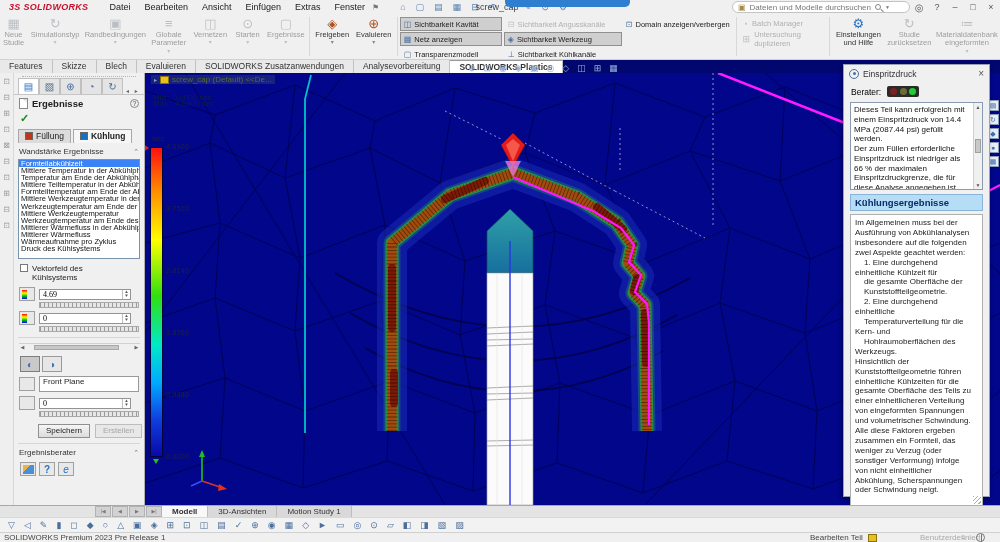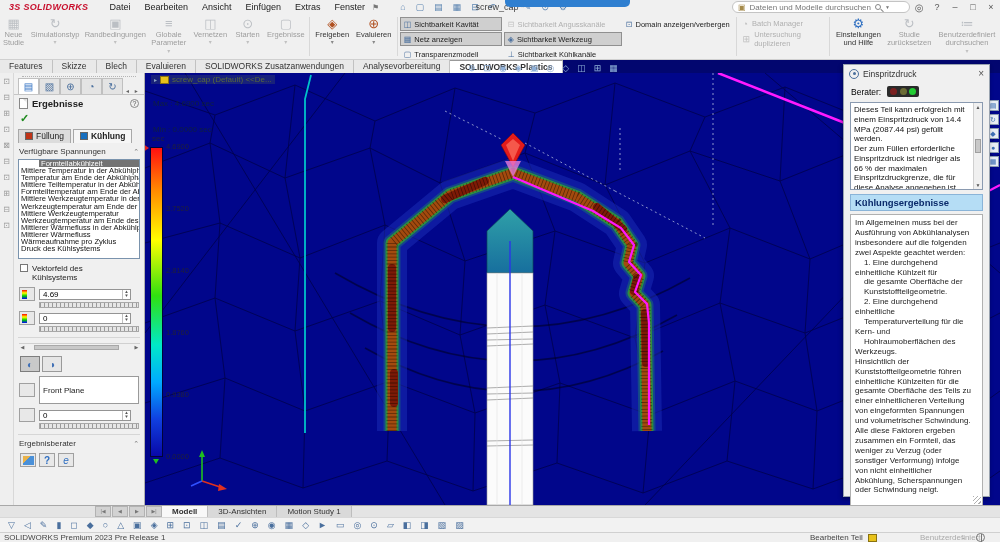--- a/index.html
+++ b/index.html
@@ -62,41 +62,41 @@
   .help-circ { margin-left:auto; width:9px; height:9px; border:1px solid #888; border-radius:50%; font-size:7px; text-align:center; line-height:8px; color:#555; }
   .check { color:#1e8a1e; font-weight:bold; font-size:11px; padding:0 6px 2px; }
   .ft-tabs { display:flex; gap:2px; padding:2px 4px 0; }
   .ft-tab { display:flex; align-items:center; gap:3px; border:1px solid #a8a8a8; border-bottom:none; background:#dcdcdc; padding:1px 6px 2px; font-size:8.5px; }
   .ft-tab.active { background:#f6f6f6; font-weight:bold; }
   .sw-ic { width:8px; height:8px; border:1px solid #666; }
   .sect-head { display:flex; align-items:center; padding:4px 5px 2px; font-size:8px; color:#333; }
   .sect-head .chev { margin-left:auto; color:#777; font-size:7px; }
   .results { margin:1px 4px 0; background:#fff; border:1px solid #7a93ad; height:100px; overflow:hidden; position:relative; }
   .results .item { display:block; font-size:7.6px; line-height:7.1px; padding:0 2px; white-space:nowrap; color:#111; }
-  .results .item:first-child { background:#737373; color:#fff;margin-left:20px; }
+  .results .item:first-child { background:#3b82f6; color:#fff; }
   .hscroll { position:absolute; bottom:0; left:0; right:0; height:7px; background:#f0f0f0; border-top:1px solid #d0d0d0; display:flex; align-items:center; }
   .hthumb { height:5px; background:#c8c8c8; border:1px solid #a8a8a8; width:70%; margin-left:8px; }
   .hscroll b { font-size:5px; color:#666; width:7px; text-align:center; font-weight:normal; }
   .cbrow { display:flex; gap:4px; padding:5px 6px 2px; align-items:flex-start; }
   .cb { width:8px; height:8px; border:1px solid #777; background:#fff; flex:0 0 auto; }
   .spinrow { display:flex; align-items:center; gap:4px; padding:3px 5px 0; }
   .ic16 { width:16px; height:14px; border:1px solid #a0a0a0; background:#e8e8e8; position:relative; flex:0 0 auto; }
   .rainbow::after { content:""; position:absolute; left:2px; top:2px; width:5px; height:9px; background:linear-gradient(#f00,#ff0,#0c0,#00f); }
   .spinfield { display:flex; width:92px; border:1px solid #949494; background:#fff; height:11px; align-items:center; }
-  .spinfield input { border:none; outline:none; width:100%; font-size:8px; padding-left:3px; font-family:Liberation Sans, sans-serif; background:transparent; }
+  .spinfield input { border:none; outline:none; width:100%; font-size:8px; padding-left:3px; font-family:Liberation Serif, serif; background:transparent; }
   .spuddn { width:9px; border-left:1px solid #c0c0c0; font-size:4.5px; line-height:4.5px; text-align:center; color:#555; }
   .ruler { margin:1px 5px 0 25px; height:6px; border:1px solid #a8a8a8; background:repeating-linear-gradient(90deg,#9a9a9a 0 1px,#e6e6e6 1px 4px); }
   .divider { border-top:1px solid #d6d6d6; margin:5px 4px 0; }
   .tglbtns { display:flex; gap:2px; padding:3px 6px 0; }
   .tbtn { width:20px; height:16px; border:1px solid #9a9a9a; background:#e6e6e6; text-align:center; font-size:10px; line-height:15px; color:#3f6fb5; }
   .tbtn.pressed { background:#c9c9c9; border-color:#7d7d7d; }
   .fieldrow { display:flex; align-items:center; gap:4px; padding:4px 5px 0; }
   .selbox { flex:1; display:flex; align-items:center; background:#e9e9e9; border:1px solid #9a9a9a; height:12px; font-size:8px; padding:0 3px; }
   .selbox .sc { margin-left:auto; font-size:6px; color:#555; }
-  .txtbox { flex:1; border:1px solid #9a9a9a; background:#fff; height:28px; font-size:8px; padding:0 3px; display:flex; align-items:center; }
+  .txtbox { flex:1; border:1px solid #9a9a9a; background:#fff; height:16px; font-size:8px; padding:0 3px; display:flex; align-items:flex-start; }
   .btnrow { display:flex; gap:5px; padding:7px 0 0 24px; }
   .pbtn { border:1px solid #8f8f8f; background:linear-gradient(#f5f5f5,#dcdcdc); font-size:8px; padding:1px 7px 2px; color:#222; }
   .pbtn.disabled { color:#a5a5a5; border-color:#bdbdbd; background:#e8e8e8; }
   .repicons { display:flex; gap:3px; padding:3px 6px 0; }
 
   
   #viewport { top:73px; left:145px; width:855px; height:432px; background:#01068b; z-index:5; overflow:hidden; }
   #treelbl { left:6px; top:2px; display:flex; gap:3px; align-items:center; font-size:8px; color:#5a6a3a; background:rgba(110,130,70,.22); padding:0 3px; }
   .partic { width:9px; height:8px; background:#e8c21a; border:1px solid #8a7210; }
   .vtxt { font-size:8px; color:#10203f; }
@@ -268,21 +268,21 @@
   <div class="rbtn" style="width:62px;">
     <span class="ric" style="color:#2f6fc1;">⚙</span>
     <span>Einstellungen und Hilfe</span>
   </div>
   <div class="rbtn disabled" style="width:58px;">
     <span class="ric">↻</span>
     <span>Studie zurücksetzen</span>
   </div>
   <div class="rbtn disabled" style="width:78px;">
     <span class="ric">≔</span>
-    <span>Benutzerdefiniert durchsuchen</span>
+    <span>Materialdatenbank eingeformten</span>
       <span class="caret">▾</span>
   </div>
 </div>
 <span id="ribbon-collapse" class="abs">∧</span>
 
 <div id="tabrow" class="abs">
   <span class="ctab">Features</span>
   <span class="ctab">Skizze</span>
   <span class="ctab">Blech</span>
   <span class="ctab">Evaluieren</span>
@@ -338,21 +338,21 @@
     <div class="ft-tab">
       <span class="sw-ic" style="background:#c03418;"></span>
       <span>Füllung</span>
     </div>
     <div class="ft-tab active">
       <span class="sw-ic" style="background:#1870c0;"></span>
       <span>Kühlung</span>
     </div>
   </div>
   <div class="sect-head">
-    <span>Verfügbare Spannungen</span>
+    <span>Wandstärke Ergebnisse</span>
     <span class="chev">⌃</span>
   </div>
   <div class="results">
   <span class="item">Formteilabkühlzeit</span>
       <span class="item">Mittlere Temperatur in der Abkühlphase</span>
       <span class="item">Temperatur am Ende der Abkühlphase</span>
       <span class="item">Mittlere Teiltemperatur in der Abkühlphase</span>
       <span class="item">Formteiltemperatur am Ende der Abkühlphase</span>
       <span class="item">Mittlere Werkzeugtemperatur in der Abkühlphase</span>
       <span class="item">Werkzeugtemperatur am Ende der Abkühlphase</span>
@@ -404,20 +404,24 @@
     </span>
   </div>
   <div class="fieldrow">
     <span class="ic16"></span>
     <span class="spinfield">
       <input value="0" style="">
       <span class="spuddn">▲<br>▼</span>
     </span>
   </div>
   <div class="ruler"></div>
+  <div class="btnrow">
+    <span class="pbtn">Speichern</span>
+    <span class="pbtn disabled">Erstellen</span>
+  </div>
   <div class="divider"></div>
   <div class="sect-head">
     <span>Ergebnisberater</span>
     <span class="chev">⌃</span>
   </div>
   <div class="repicons">
     <span class="ic16">
         <span style="position:absolute;left:2px;top:2px;width:11px;height:9px;background:linear-gradient(135deg,#e8b24a 40%,#4a90d8 40%);"></span>
       </span>
     <span class="ic16" style="color:#2f6fc1;text-align:center;font-size:10px;line-height:13px;font-weight:bold;">?</span>
@@ -506,21 +510,21 @@
       <line x1="57" y1="408" x2="46" y2="413" stroke="#3050ff" stroke-width="1.6"></line>
     </g>
   </svg>
 
   <div id="treelbl" class="abs">
     <span style="color:#8aa0c0;font-size:6px;">▸</span>
     <span class="partic"></span>
     <span>screw_cap (Default) &lt;&lt;De...</span>
   </div>
   <div class="vtxt abs" style="left:8px;top:26px;">Max : 4.6900 sec</div>
-  <div class="vtxt abs" style="left:8px;top:52px;text-align:right;">Min : 0.0000 sec</div>
+  <div class="vtxt abs" style="left:8px;top:20px;text-align:right;">Min : 0.0000 sec</div>
   <div class="vtxt abs" style="left:7px;top:61px;color:#20203a;">sec</div>
   <div id="legend-bar" class="abs"></div>
   <div class="redmark abs"></div>
   <div class="greenmark abs"></div>
   <div id="legend-ticks" class="abs">
       <span>4.6900</span>
       <span>3.7520</span>
       <span>2.8140</span>
       <span>1.8760</span>
       <span>0.9380</span>

